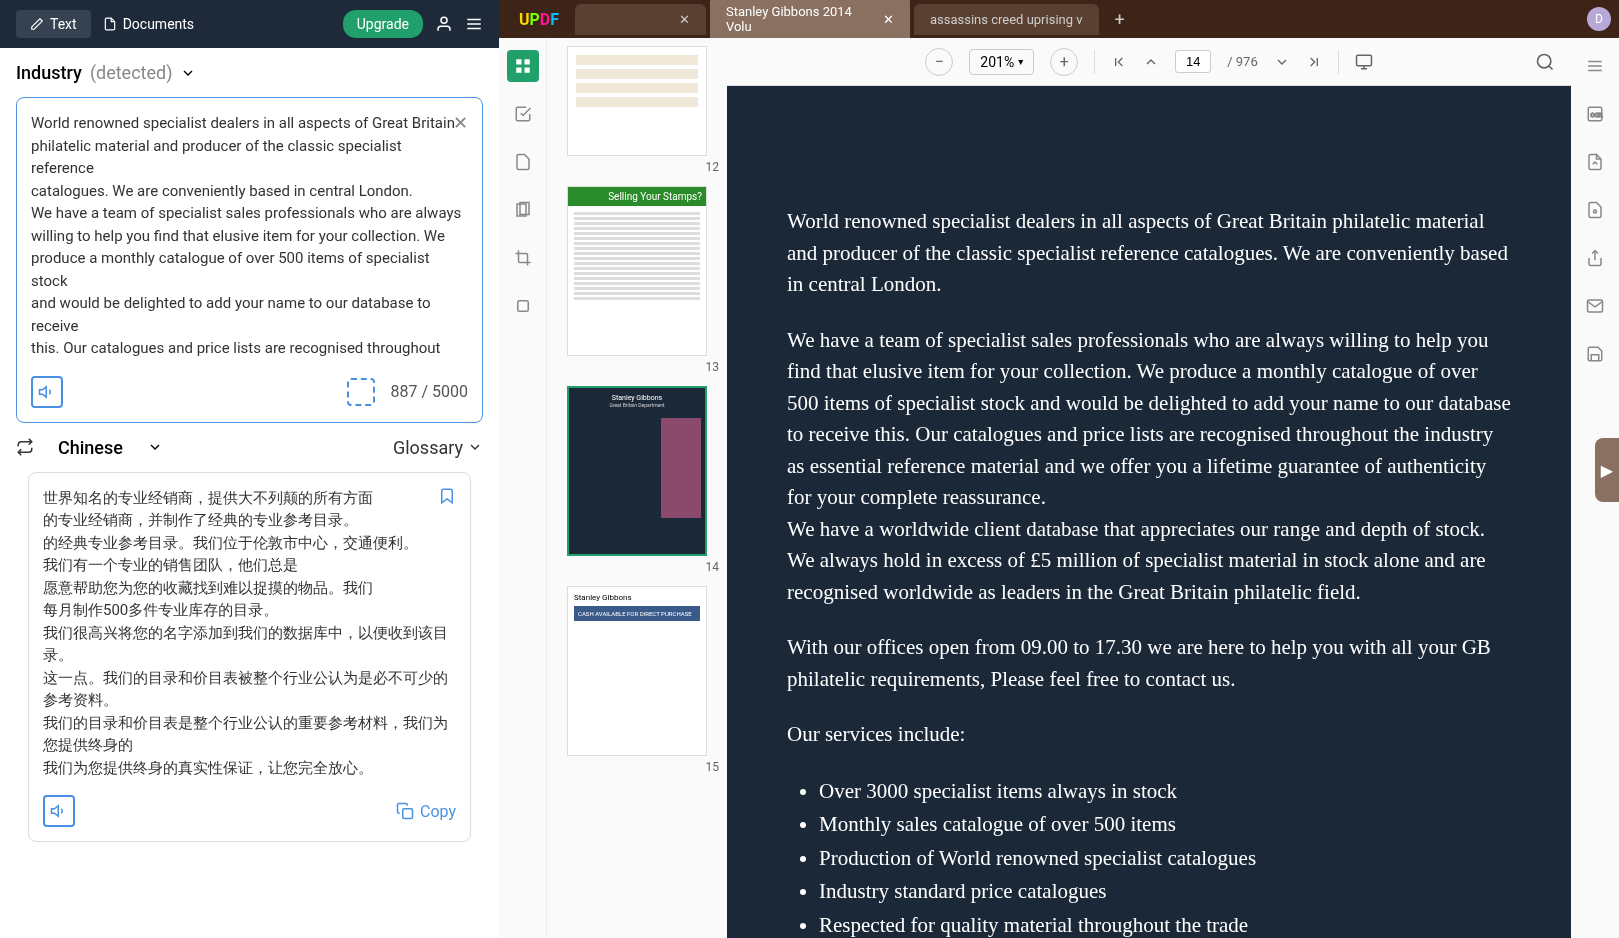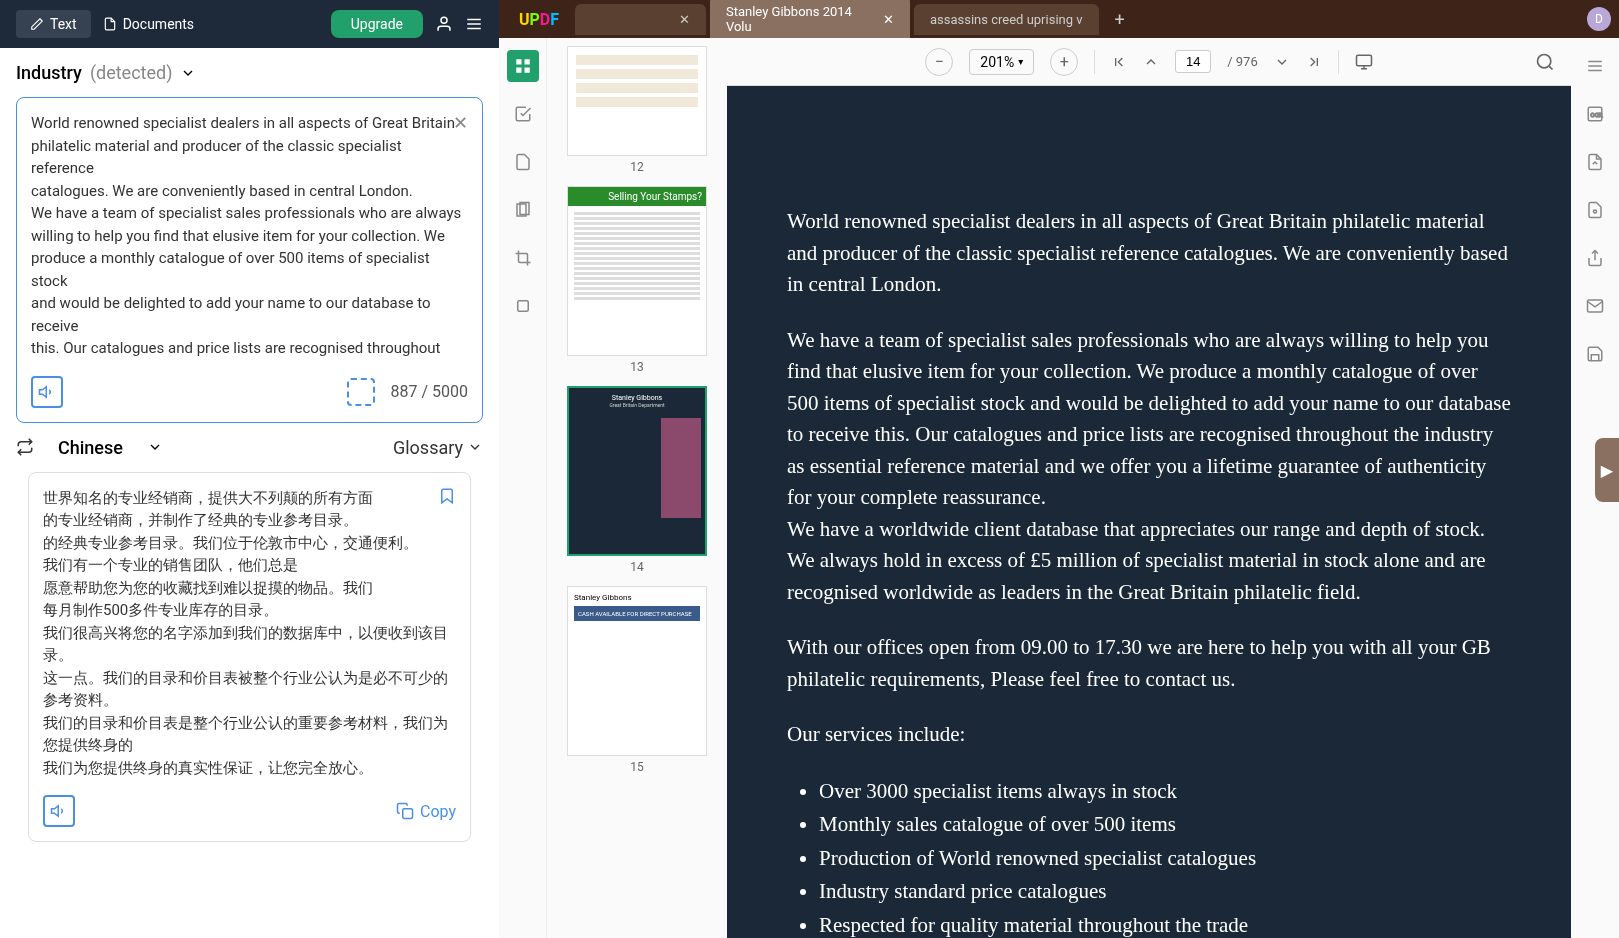--- a/index.html
+++ b/index.html
@@ -1,21 +1,21 @@
 <!DOCTYPE html>
 <html><head>
 <meta charset="utf-8">
 <style>
 * { margin: 0; padding: 0; box-sizing: border-box; }
 body { font-family: -apple-system, BlinkMacSystemFont, "Segoe UI", Roboto, sans-serif; background: #5a3d2b; width: 1619px; height: 938px; overflow: hidden; display: flex; }
 .left-panel { width: 499px; background: #fff; display: flex; flex-direction: column; }
 .left-header { background: #1e2a3a; height: 48px; display: flex; align-items: center; padding: 0 16px; gap: 12px; }
 .pill-btn { background: #364152; color: #fff; padding: 6px 14px; border-radius: 4px; font-size: 14px; display: flex; align-items: center; gap: 6px; cursor: pointer; }
 .doc-btn { color: #fff; font-size: 14px; display: flex; align-items: center; gap: 6px; cursor: pointer; }
-.upgrade-btn { background: #22a06b; color: #fff; padding: 6px 20px; border-radius: 8px; font-size: 14px; cursor: pointer; margin-left: auto; }
+.upgrade-btn { background: #22a06b; color: #fff; padding: 6px 14px; border-radius: 13px; font-size: 14px; cursor: pointer; margin-left: auto; }
 .header-icon { color: #fff; cursor: pointer; }
 .lang-row { padding: 14px 16px; display: flex; align-items: center; gap: 8px; font-size: 18px; }
 .lang-detected { color: #888; }
 .text-box { margin: 0 16px; border: 1px solid #4a90e2; border-radius: 8px; padding: 14px; position: relative; }
 .text-content { font-size: 15px; line-height: 1.5; color: #333; white-space: pre-wrap; }
 .close-x { position: absolute; top: 14px; right: 14px; color: #888; cursor: pointer; font-size: 18px; }
 .text-footer { display: flex; align-items: center; justify-content: space-between; margin-top: 16px; }
 .speaker-btn { width: 32px; height: 32px; border: 2px solid #4a90e2; border-radius: 4px; display: flex; align-items: center; justify-content: center; color: #4a90e2; cursor: pointer; }
 .char-count { color: #555; font-size: 16px; }
 .scan-btn { width: 28px; height: 28px; border: 2px dashed #4a90e2; border-radius: 4px; cursor: pointer; }
@@ -48,21 +48,21 @@
 .page-total { font-size: 13px; color: #666; }
 .sep { width: 1px; height: 24px; background: #ddd; }
 .search-btn { position: absolute; right: 16px; color: #666; cursor: pointer; }
 .left-tools { width: 48px; background: #fafafa; border-right: 1px solid #eee; display: flex; flex-direction: column; align-items: center; padding: 12px 0; gap: 16px; }
 .tool-icon { width: 32px; height: 32px; display: flex; align-items: center; justify-content: center; color: #888; cursor: pointer; border-radius: 4px; }
 .tool-icon.active { background: #22a06b; color: #fff; }
 .thumbs { width: 180px; background: #fafafa; overflow-y: auto; padding: 8px; }
 .thumb { margin-bottom: 12px; }
 .thumb-img { width: 140px; height: 170px; background: #fff; border: 1px solid #ddd; margin: 0 auto; position: relative; overflow: hidden; }
 .thumb-img.selected { border: 2px solid #22a06b; }
-.thumb-num { text-align: center; font-size: 12px; color: #666; margin-top: 4px; }
+.thumb-num { text-align: right; font-size: 12px; color: #666; margin-top: 4px; }
 .t12 { height: 110px; }
 .t12-content { padding: 8px; }
 .t12-row { height: 10px; background: #f0e8d8; margin-bottom: 4px; }
 .t13-header { background: #2a8b2a; color: #fff; text-align: right; padding: 4px; font-size: 10px; }
 .t13-body { padding: 6px; }
 .t13-line { height: 3px; background: #ddd; margin-bottom: 2px; }
 .t14-body { background: #1a2838; height: 100%; padding: 6px; position: relative; }
 .t14-title { color: #fff; font-size: 7px; text-align: center; }
 .t14-right { position: absolute; right: 4px; top: 30px; width: 40px; height: 100px; background: #8b4a6b; }
 .t15-body { padding: 6px; }

